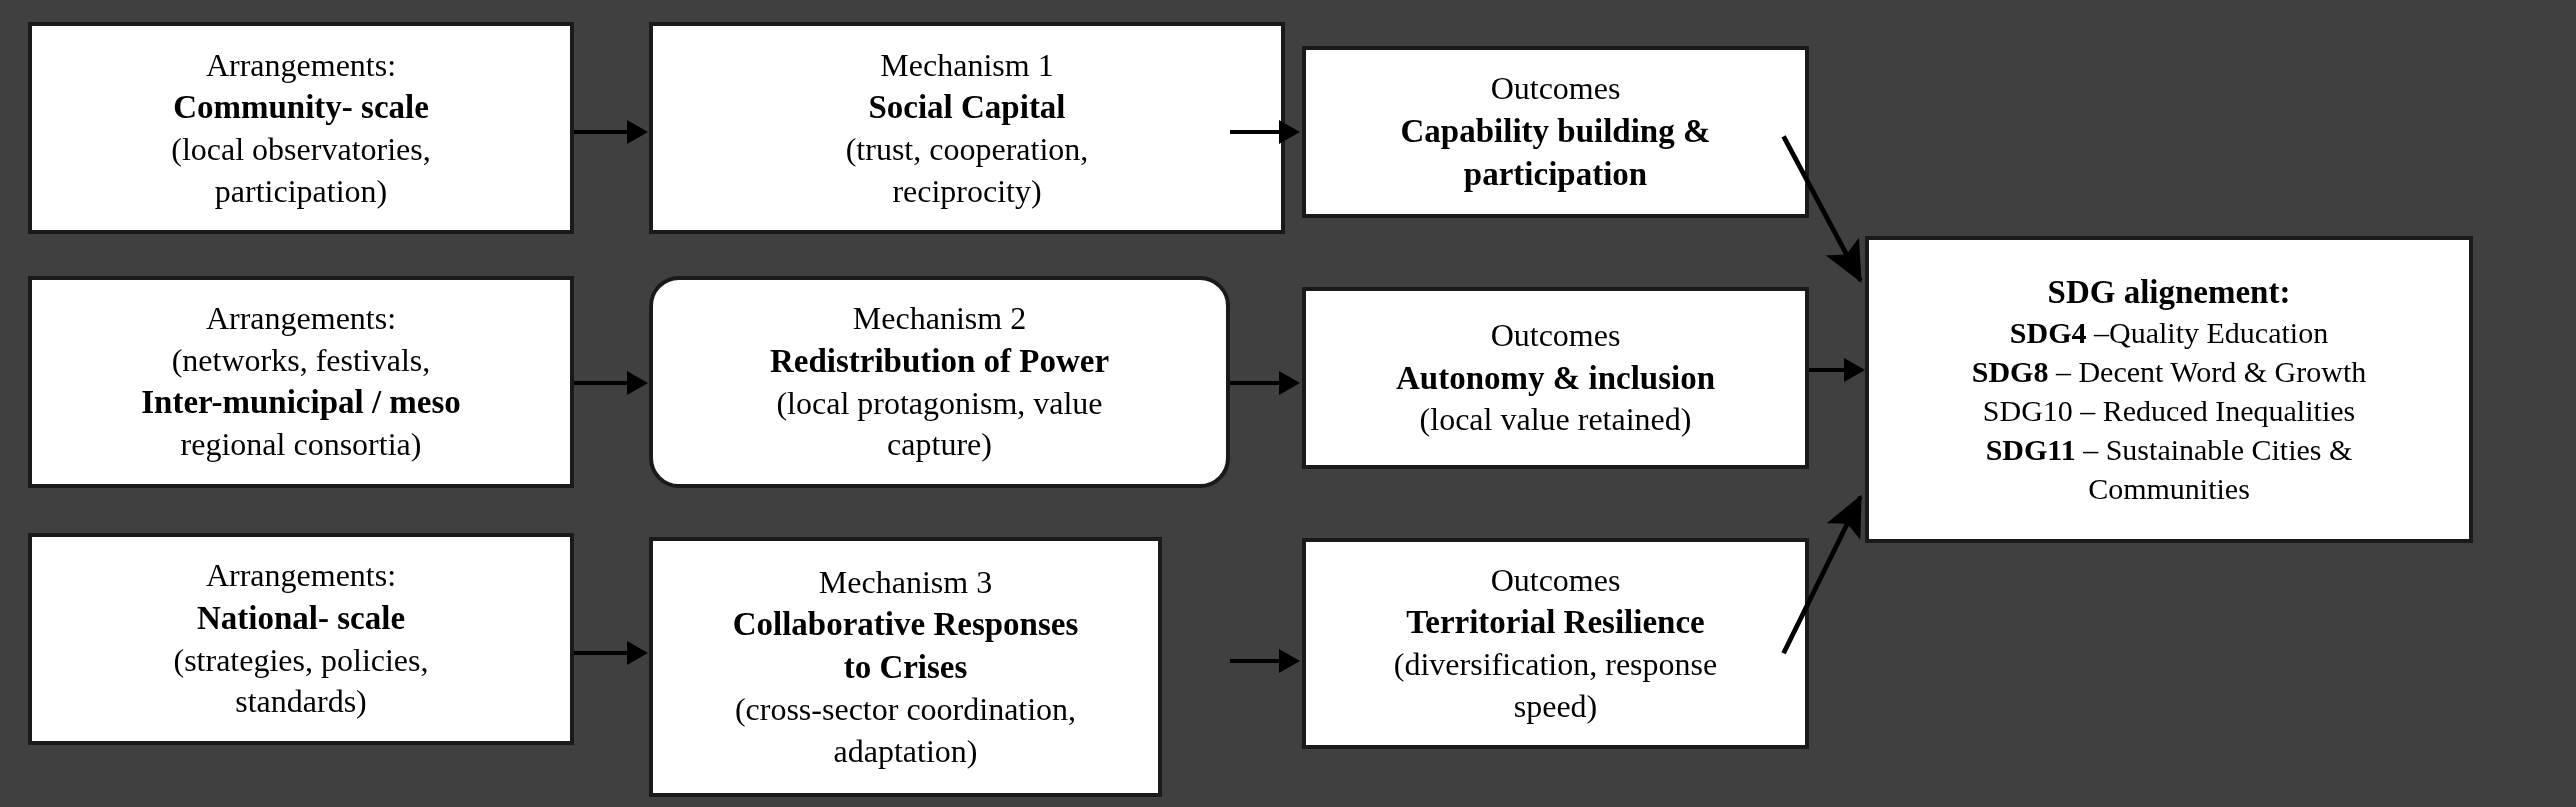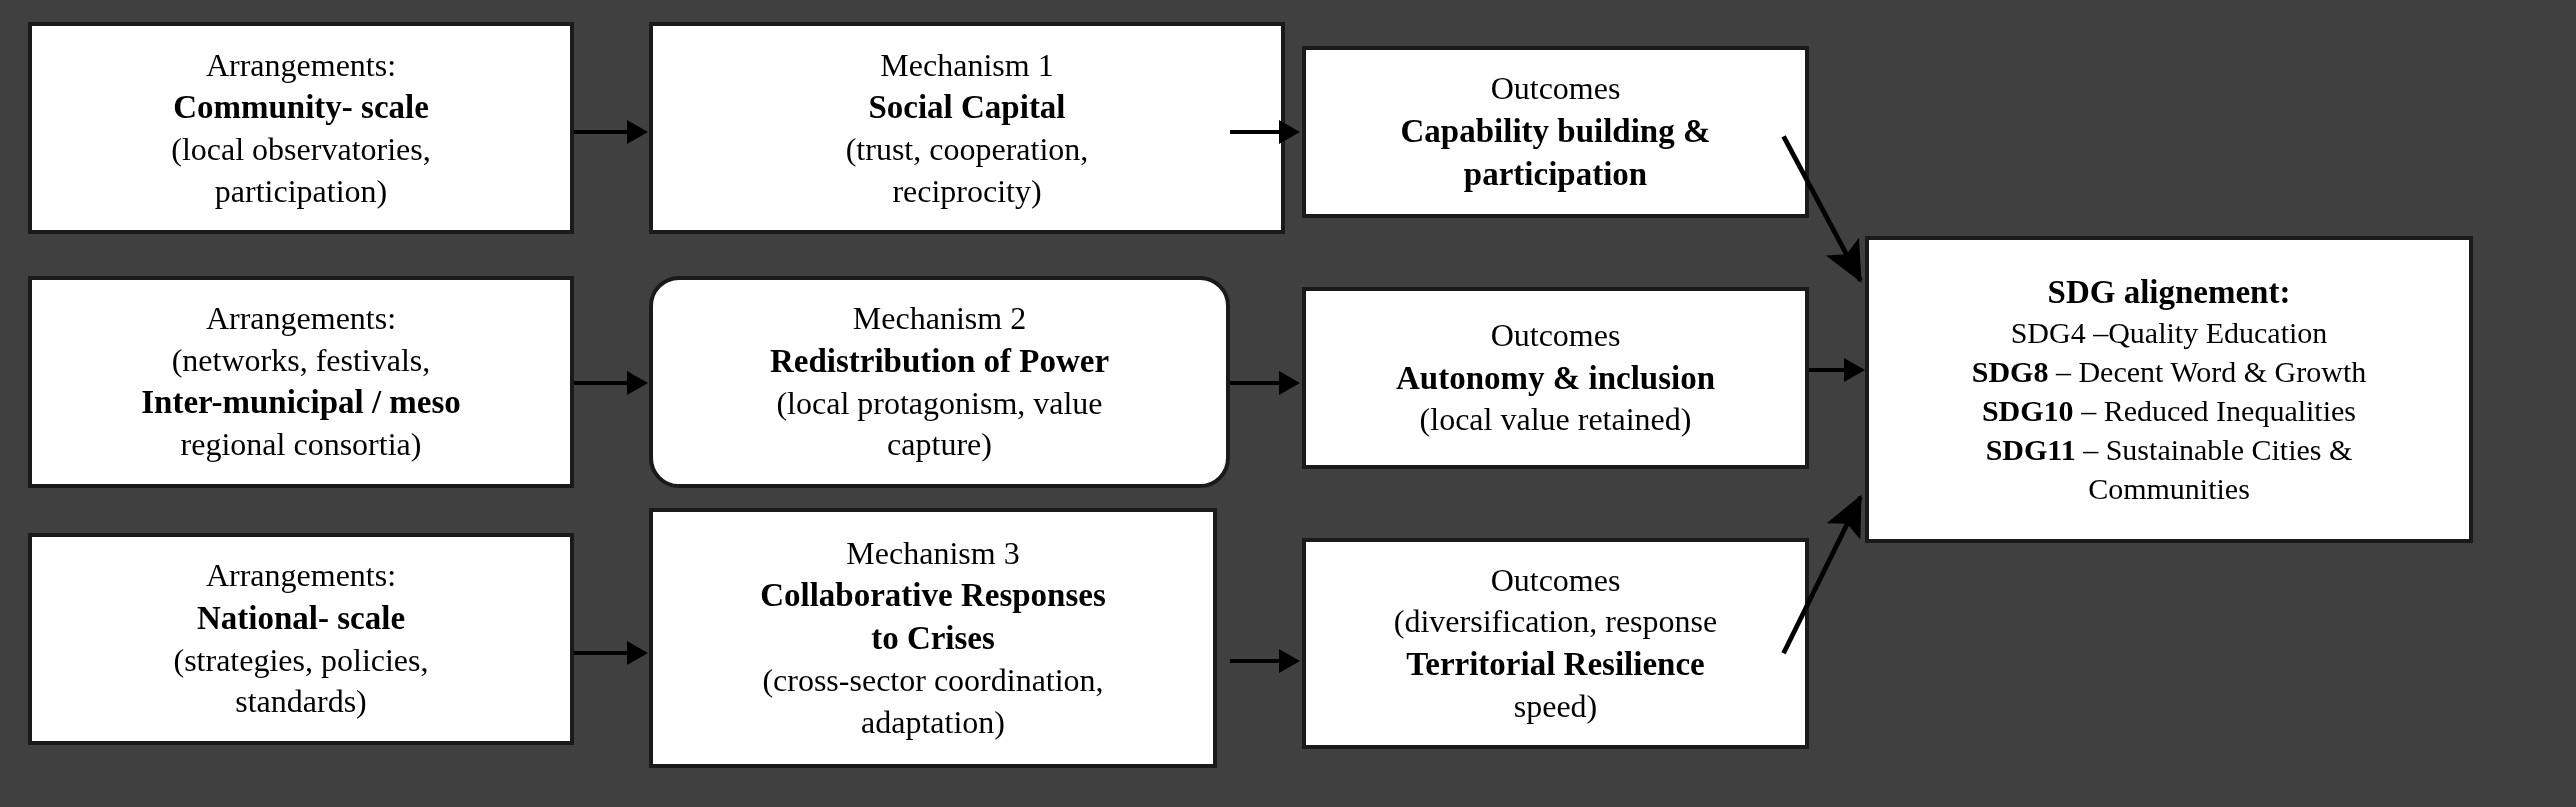--- a/index.html
+++ b/index.html
@@ -127,51 +127,51 @@
   <div class="node" style="left:28px; top:533px; width:546px; height:212px;">
     <span class="line reg t40">Arrangements:</span>
     <span class="line bold t41">National- scale</span>
     <span class="line reg t40">(strategies, policies,</span>
     <span class="line reg t40">standards)</span>
   </div>
 
   <div class="arrow-h" style="left:574px; top:651px; width:56px;"></div>
   <div class="arrow-head" style="left:627px; top:641px;"></div>
 
-  <div class="node" style="left:649px; top:508px; width:568px; height:260px;">
+  <div class="node" style="left:649px; top:537px; width:513px; height:260px;">
     <span class="line reg t40">Mechanism 3</span>
     <span class="line bold t41">Collaborative Responses</span>
     <span class="line bold t41">to Crises</span>
     <span class="line reg t40">(cross-sector coordination,</span>
     <span class="line reg t40">adaptation)</span>
   </div>
 
   <div class="arrow-h" style="left:1230px; top:659px; width:50px;"></div>
   <div class="arrow-head" style="left:1279px; top:649px;"></div>
 
   <div class="node" style="left:1302px; top:538px; width:507px; height:211px;">
     <span class="line reg t40">Outcomes</span>
+    <span class="line bold t41">Territorial Resilience</span>
     <span class="line reg t40">(diversification, response</span>
-    <span class="line bold t41">Territorial Resilience</span>
     <span class="line reg t40">speed)</span>
   </div>
 
   <svg class="diag-svg" width="2576" height="808" style="left:0; top:0;" viewBox="0 0 3215 1008">
     <defs>
       <marker id="ah" markerWidth="9" markerHeight="9" refX="8" refY="4.5" orient="auto" markerUnits="strokeWidth">
         <path d="M0,0.6 L8.5,4.5 L0,8.4 L1.8,4.5 z" fill="#000000"></path>
       </marker>
     </defs>
     <line x1="2226" y1="170" x2="2322" y2="350" stroke="#000000" stroke-width="6" marker-end="url(#ah)"></line>
     <line x1="2226" y1="815" x2="2322" y2="620" stroke="#000000" stroke-width="6" marker-end="url(#ah)"></line>
   </svg>
 
   <div class="node" style="left:1865px; top:236px; width:608px; height:307px;">
     <span class="line bold t41">SDG alignement:</span>
-    <span class="line reg t38"><span style="font-weight: 400;">SDG4 </span><span style="font-weight: 400;">–Quality Education</span></span>
+    <span class="line reg t38"><span style="font-weight: 700;">SDG4 </span><span style="font-weight: 400;">–Quality Education</span></span>
     <span class="line reg t38"><span style="font-weight: 700;">SDG8 </span><span style="font-weight: 400;">– Decent Word &amp; Growth</span></span>
-    <span class="line reg t38"><span style="font-weight: 700;">SDG10 </span><span style="font-weight: 400;">– Reduced Inequalities</span></span>
+    <span class="line reg t38"><span style="font-weight: 400;">SDG10 </span><span style="font-weight: 400;">– Reduced Inequalities</span></span>
     <span class="line reg t38"><span style="font-weight: 700;">SDG11 </span><span style="font-weight: 400;">– Sustainable Cities &amp;</span></span>
     <span class="line reg t38">Communities</span>
   </div>
 
 </div>
 
 
 </body></html>

